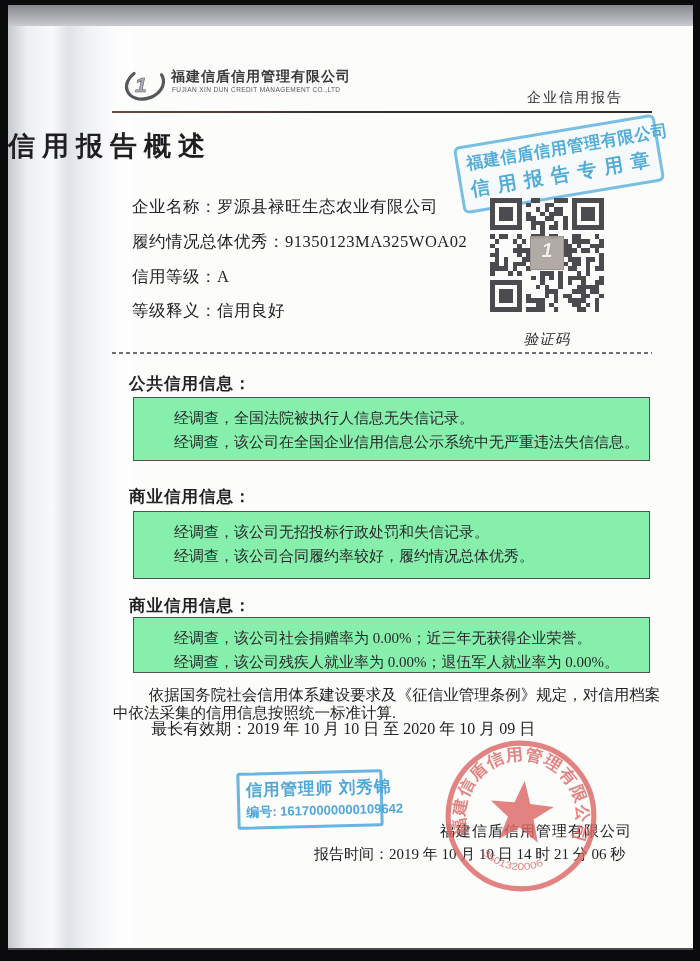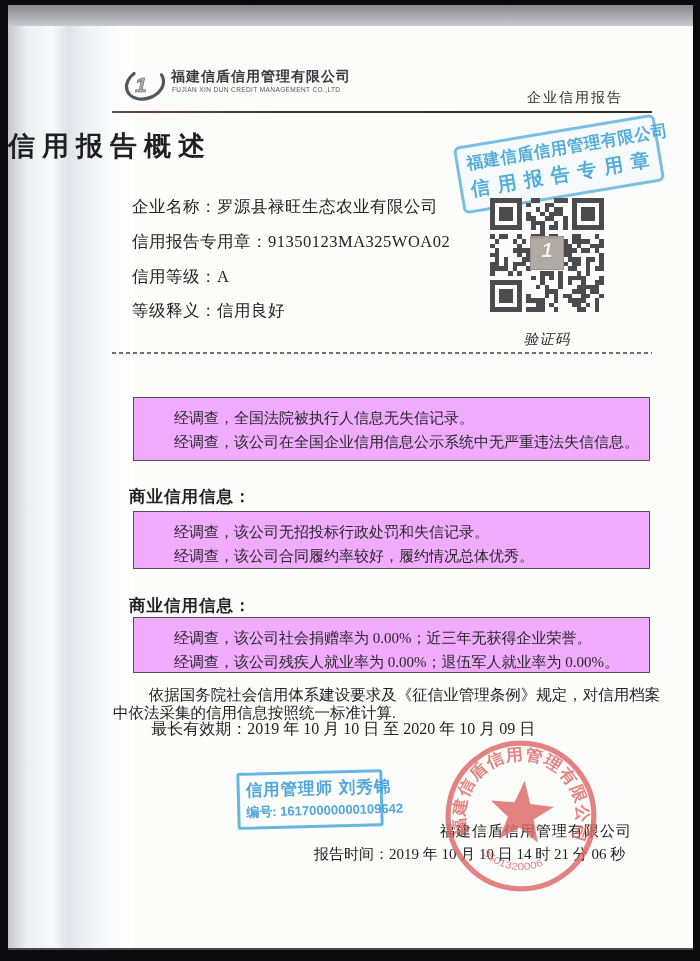--- a/index.html
+++ b/index.html
@@ -55,22 +55,22 @@
   .qr-caption { left:482px; top:304px; width:114px; text-align:center; font-size:14.5px;
     letter-spacing:1px; color:#2b2b2d;font-style:italic; }
 
   .dashes { position:absolute; left:104px; top:326px; width:540px; height:2px;
     background:repeating-linear-gradient(to right,#6e6e72 0 4px,transparent 4px 7px); }
 
   
   .sec-head { left:121px; font-size:16.5px; font-weight:bold; letter-spacing:1px; color:#222224; }
   .sh0 { top:347px; } .sh1 { top:460px; } .sh2 { top:569px; }
   .sec-box { position:absolute; left:125px; width:517px; border:1px solid #55504d;
-    background:#f0abfc; padding:8px 10px 10px; }
-  .sb0 { top:371px; height:64px; } .sb1 { top:485px; height:58px; } .sb2 { top:591px; height:56px; }
+    background:#86efac; padding:8px 10px 10px; }
+  .sb0 { top:371px; height:64px; } .sb1 { top:485px; height:68px; } .sb2 { top:591px; height:56px; }
   .sec-line { font-size:15px; line-height:24px; text-indent:2em; white-space:nowrap; color:#28282a; }
 
   .basis { left:105px; font-size:15.5px; color:#232325; }
   .bl1 { top:659px; text-indent:2.3em;text-align:center; } .bl2 { top:677px; }
   .validity { left:124px; top:693px; text-indent:1.2em; font-size:16px; color:#232325;font-family:Liberation Serif, serif; }
   .mgr-label { left:124px; top:711px; text-indent:1.2em; font-size:16px; color:#232325; }
 
   
   .mgr-seal { left:229px; top:745px; width:146px; padding:4px 6px 5px;
     border:3px solid rgba(64,162,221,.85); border-radius:3px; transform:rotate(-1.5deg);
@@ -105,21 +105,21 @@
     <div class="head-rule"></div>
 
     <div class="abs title">信用报告概述</div>
 
     <div class="abs corner-seal">
       <div class="l1">福建信盾信用管理有限公司</div>
       <div class="l2">信用报告专用章</div>
     </div>
 
     <div class="abs field f0"><span>企业名称：</span><span>罗源县禄旺生态农业有限公司</span></div>
-    <div class="abs field f1"><span>信用报告专用章：</span><span>91350123MA325WOA02</span></div>
+    <div class="abs field f1"><span>履约情况总体优秀：</span><span>91350123MA325WOA02</span></div>
     <div class="abs field f2"><span>信用等级：</span><span>A</span></div>
     <div class="abs field f3"><span>等级释义：</span><span>信用良好</span></div>
 
     <div class="abs qr-wrap">
       <svg id="qr-svg" width="114" height="114" viewBox="0 0 25 25" shape-rendering="crispEdges">
           <rect x="9" y="0" width="1" height="1" fill="#4c4c50"></rect>
           <rect x="10" y="0" width="1" height="1" fill="#4c4c50"></rect>
           <rect x="14" y="0" width="1" height="1" fill="#4c4c50"></rect>
           <rect x="15" y="0" width="1" height="1" fill="#4c4c50"></rect>
           <rect x="16" y="0" width="1" height="1" fill="#4c4c50"></rect>
@@ -314,20 +314,21 @@
           <rect x="2" y="20" width="3" height="3" fill="#4c4c50"></rect>
         </svg>
       <div class="qr-logo">
         <div class="one">1</div>
       </div>
     </div>
     <div class="abs qr-caption">验证码</div>
 
     <div class="dashes"></div>
 
+    <div class="abs sec-head sh0">公共信用信息：</div>
     <div class="sec-box sb0">
       <div class="sec-line">经调查，全国法院被执行人信息无失信记录。</div>
       <div class="sec-line">经调查，该公司在全国企业信用信息公示系统中无严重违法失信信息。</div>
     </div>
 
     <div class="abs sec-head sh1">商业信用信息：</div>
     <div class="sec-box sb1">
       <div class="sec-line">经调查，该公司无招投标行政处罚和失信记录。</div>
       <div class="sec-line">经调查，该公司合同履约率较好，履约情况总体优秀。</div>
     </div>

